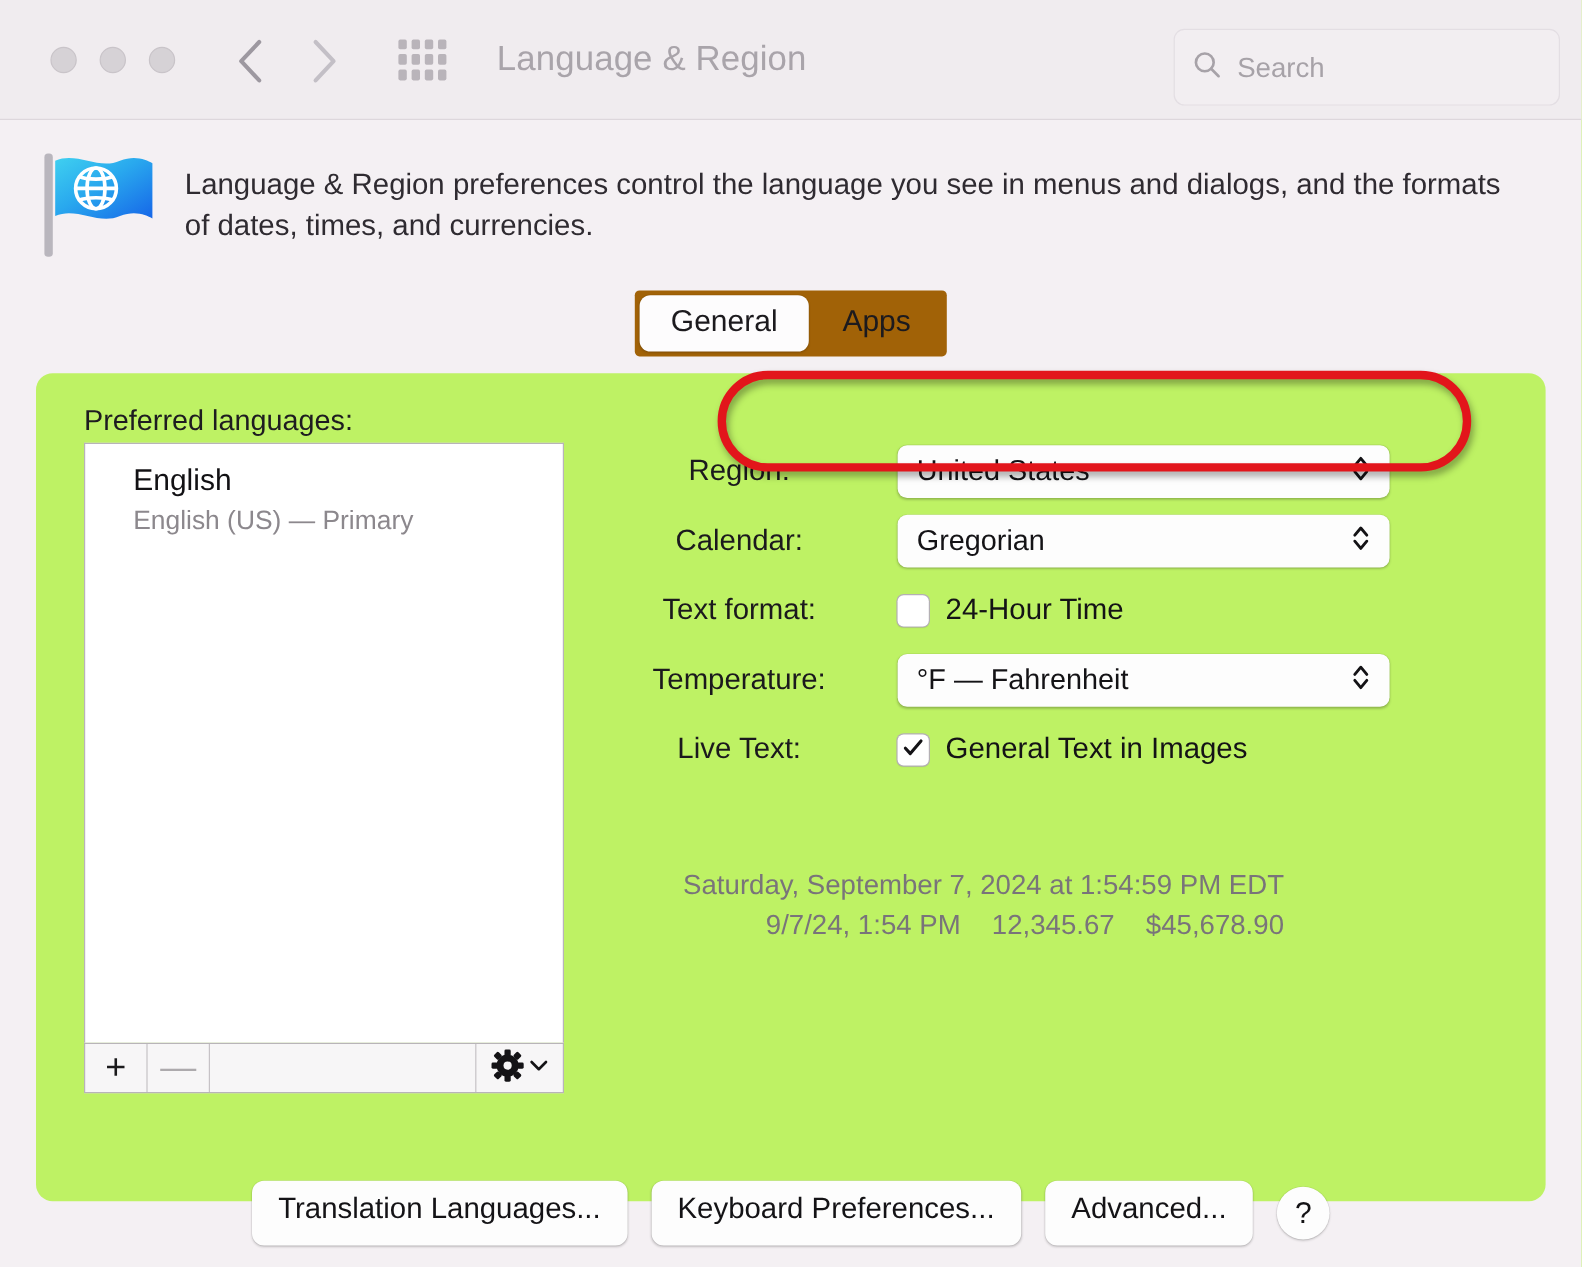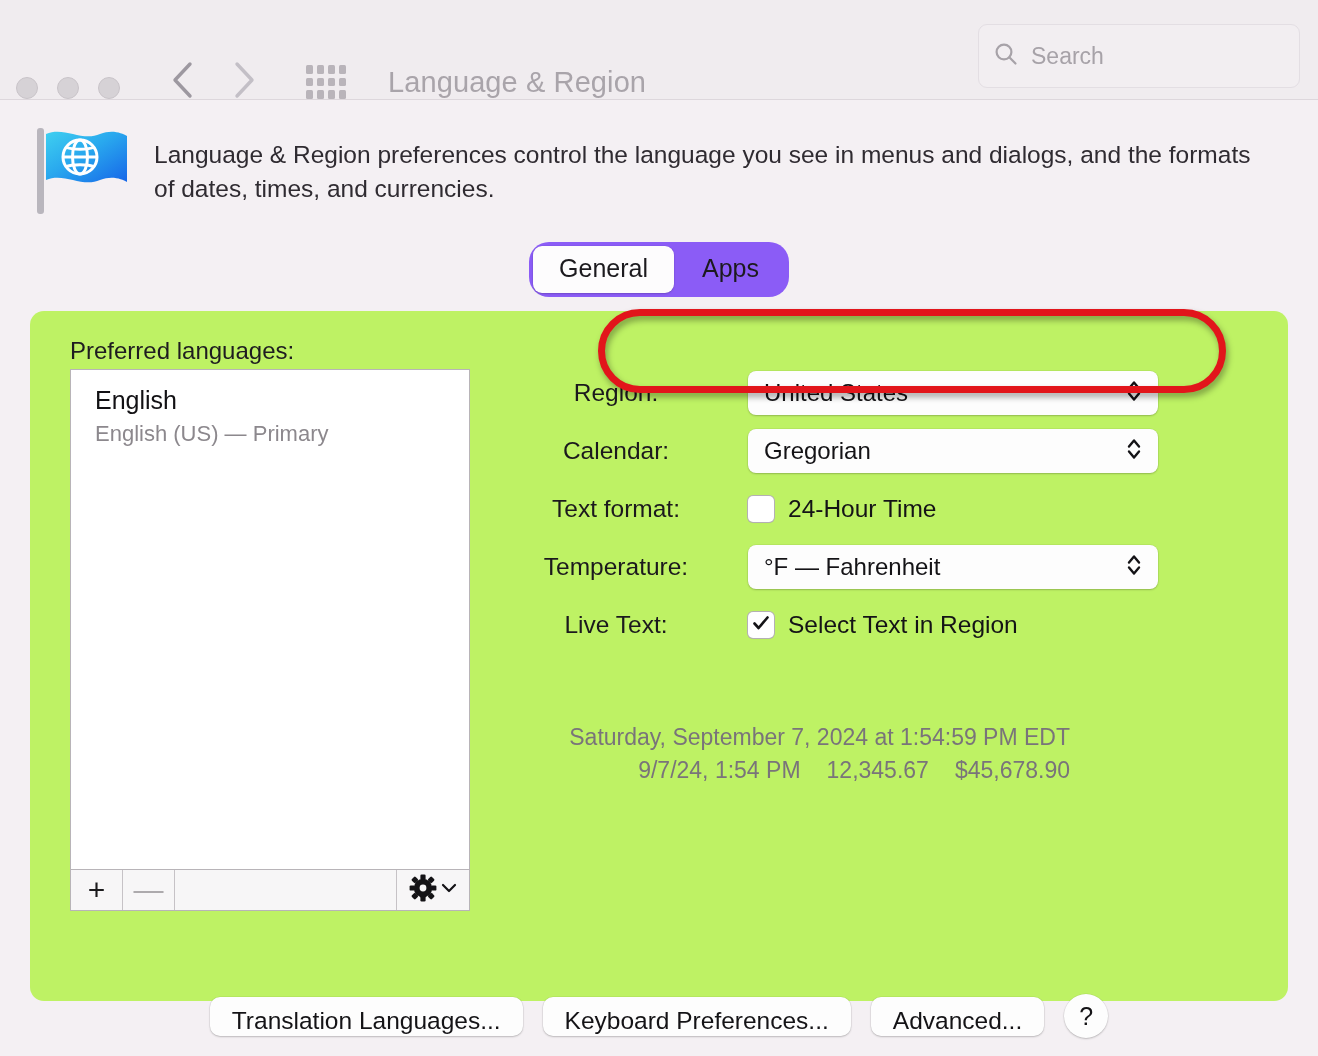--- a/index.html
+++ b/index.html
@@ -13,22 +13,22 @@
     overflow: hidden;
     position: relative;
   }
 
   
   .titlebar {
     height: 100px;
     background: #f0ecef;
     border-bottom: 1px solid #ddd7dc;
     display: flex;
-    align-items: flex-end;
-    padding: 0 0;
+    align-items: center;
+    padding: 0 26px;
     position: relative;
   }
   .traffic { display: flex; gap: 19px; margin-left: 16px; }
   .light {
     width: 22px; height: 22px; border-radius: 50%;
     background: #d6d2d6; border: 1px solid #c9c4c9;
   }
   .navbtns { display: flex; align-items: center; margin-left: 48px; gap: 30px; }
   .chev { width: 30px; height: 40px; position: relative; cursor: default; }
   .chev svg { display: block; }
@@ -73,22 +73,22 @@
     line-height: 1.38;
     color: #2f2b31;
     padding-top: 14px;
     max-width: 1120px;
   }
 
   
   .tabs-wrap { display: flex; justify-content: center; margin-top: 26px; }
   .tabs {
     display: flex;
-    background: #8b5cf6;
-    border-radius: 20px;
+    background: #a16207;
+    border-radius: 4px;
     padding: 4px;
     gap: 2px;
   }
   .tab {
     font-size: 25px;
     padding: 8px 26px 10px;
     border-radius: 9px;
     color: #1c1a1e;
   }
   .tab.active {
@@ -113,21 +113,21 @@
 
   .listbox {
     position: absolute;
     left: 40px; top: 58px;
     width: 400px; height: 500px;
     background: #fff;
     border: 1px solid #b8b4b8;
     border-bottom: none;
     overflow: hidden;
   }
-  .lang-row { padding: 16px 0 0 24px; }
+  .lang-row { padding: 16px 0 0 40px; }
   .lang-name { font-size: 25px; color: #121114; }
   .lang-sub { font-size: 22px; color: #8c888d; margin-top: 6px; }
 
   .listfooter {
     position: absolute;
     left: 40px; top: 558px;
     width: 400px; height: 42px;
     display: flex;
     border: 1px solid #b8b4b8;
     background: #f7f6f7;
@@ -207,21 +207,21 @@
     left: 0; right: 0; bottom: 18px;
     display: flex; align-items: center; justify-content: center;
     gap: 20px;
   }
   .pillbtn {
     background: #fdfdfd;
     border-radius: 10px;
     box-shadow: 0 1px 2px rgba(0,0,0,.2), 0 0 0 .5px rgba(0,0,0,.07);
     font-size: 24.5px;
     color: #141316;
-    padding: 10px 22px 1px;
+    padding: 10px 22px 16px;
   }
   .helpbtn {
     width: 44px; height: 44px;
     border-radius: 50%;
     background: #fdfdfd;
     box-shadow: 0 1px 2px rgba(0,0,0,.2), 0 0 0 .5px rgba(0,0,0,.07);
     display: flex; align-items: center; justify-content: center;
     font-size: 25px; color: #141316;
   }
 
@@ -412,21 +412,21 @@
     <div class="frow">
       <div class="flabel">Live Text:</div>
       <div class="cbwrap">
         <div class="cbox">
           <span>
             <svg width="20" height="20" viewBox="0 0 20 20">
                 <path d="M3.5 10.5 L7.6 15 L16.5 4.5" fill="none" stroke="#141316" stroke-width="2.6" stroke-linecap="round" stroke-linejoin="round"></path>
               </svg>
           </span>
         </div>
-        <span class="cbtext">Select Text in Region</span>
+        <span class="cbtext">General Text in Images</span>
       </div>
     </div>
   </div>
 
   <div class="preview">
     <div>Saturday, September 7, 2024 at 1:54:59 PM EDT</div>
     <div class="line2">
       <span>9/7/24, 1:54 PM</span><span class="gap"></span><span>12,345.67</span><span class="gap"></span><span>$45,678.90</span>
     </div>
   </div>

